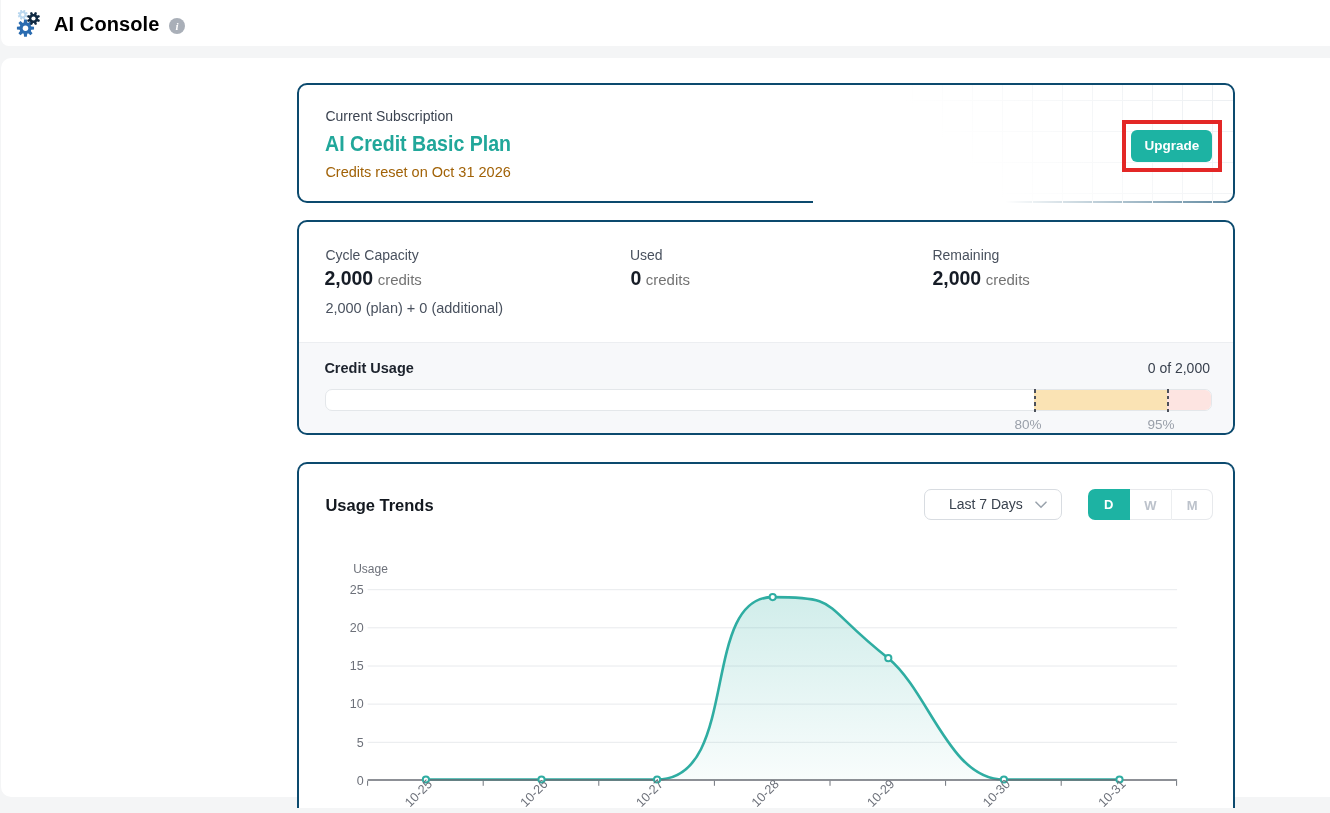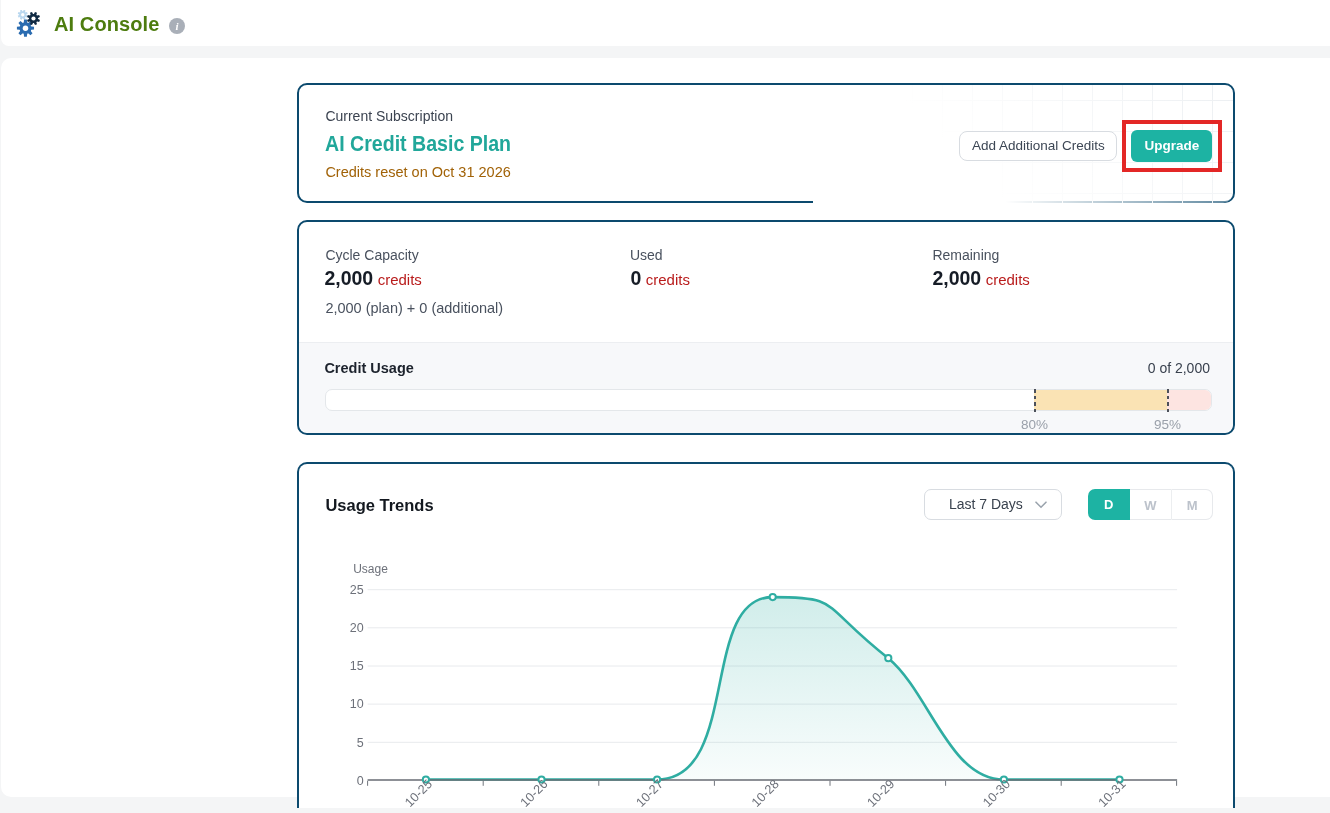--- a/index.html
+++ b/index.html
@@ -2,21 +2,21 @@
 <html><head>
 <meta charset="utf-8">
 <style>
   * { margin:0; padding:0; box-sizing:border-box; }
   html,body { width:1330px; height:813px; overflow:hidden; }
   body { font-family:"Liberation Sans", sans-serif; background:#f4f5f6; position:relative; }
   .abs { position:absolute; }
 
   
   #header { left:1px; top:-8px; right:-12px; height:53.5px; background:#fff; border-radius:8px; }
-  #htitle { left:54px; top:12.5px; font-size:20px; font-weight:700; color:#4d7c0f; letter-spacing:0.1px; }
+  #htitle { left:54px; top:12.5px; font-size:20px; font-weight:700; color:#000000; letter-spacing:0.1px; }
   #infoc { left:169px; top:17.5px; width:16px; height:16px; border-radius:50%; background:#a9afb8; color:#fff; font-family:"Liberation Serif", serif; font-style:italic; font-weight:700; font-size:11px; text-align:center; line-height:16px; }
 
   
   #panel { left:1px; top:58px; right:-12px; height:738.5px; background:#fff; border-radius:10px; }
 
   .card { position:absolute; left:297.4px; width:937.6px; background:#fff; border:2px solid #0c4a6e; border-radius:10px; }
   #card1 { top:83.3px; height:120px; }
   #card2 { top:220.2px; height:215px; }
   #card3 { top:462px; height:346px; border-bottom:none; border-radius:10px 10px 0 0; }
 
@@ -29,30 +29,30 @@
   .cs-label { left:26px; top:23px; font-size:14px; font-weight:500; color:#3b4350; }
   .cs-plan { left:26px; top:46px; font-size:22px; font-weight:700; color:#21a79a; transform:scaleX(0.89); transform-origin:left center; }
   .cs-reset { left:26px; top:78.5px; font-size:14.5px; color:#a16207; }
   #btn-add { left:660px; top:45.5px; width:158px; height:30px; background:#fff; border:1px solid #d8dce1; border-radius:8px; font-size:13.5px; font-weight:500; color:#3c4654; text-align:center; line-height:28px; }
   #red-ring { left:822.5px; top:34.5px; width:100px; height:52px; border:4.6px solid #e32726; }
   #btn-upg { left:832px; top:44.5px; width:81px; height:32px; background:#1db3a3; border-radius:6px; font-size:13.5px; font-weight:700; color:#fff; text-align:center; line-height:32px; }
 
   
   .col-label { top:24.5px; font-size:14px; font-weight:500; color:#49515e; }
   .big-num { font-size:19.5px; font-weight:700; color:#161c26; }
-  .credits { font-size:15px; color:#b91c1c; font-weight:400; }
+  .credits { font-size:15px; color:#737373; font-weight:400; }
   #plan-line { left:26px; top:78px; font-size:14.5px; color:#49515e; }
   #usage-sec { left:0; right:0; top:119.5px; bottom:0; background:#f7f8fa; border-top:1px solid #eceef1; border-radius:0 0 10px 10px; }
   #cu-title { left:25px; top:17.5px; font-size:14.5px; font-weight:700; color:#1c222c;text-align:center; }
   #cu-count { right:23px; top:17.5px; font-size:14px; color:#39414e; }
   #bar { left:25.5px; top:46.5px; width:887.5px; height:21.5px; background:#fff; border:1px solid #e4e7ea; border-radius:7px; overflow:hidden; }
   #zone-amber { position:absolute; left:80%; width:15%; top:0; bottom:0; background:#fae3b4; }
   #zone-pink { position:absolute; left:95%; right:0; top:0; bottom:0; background:#fde4e1; }
   .dashline { top:46px; width:2px; height:23px; background-image:repeating-linear-gradient(to bottom, #4c505a 0 3.5px, transparent 3.5px 6.5px); }
-  .pct { top:74px; font-size:13.5px; color:#9aa0aa; width:40px; text-align:center; }
+  .pct { top:74px; font-size:13.5px; color:#9aa0aa; width:40px; text-align:left; }
 
   
   #ut-title { left:26px; top:31.5px; font-size:16.5px; font-weight:700; color:#13181f; }
   #dropdown { left:624.5px; top:25px; width:138px; height:31px; border:1px solid #d8dce1; border-radius:7px; background:#fff; font-size:14px; color:#39424e; line-height:29px; padding-left:24px; }
   #dwm { left:788.5px; top:25px; height:31px; }
   .seg { position:absolute; top:0; width:41.7px; height:31px; font-size:13px; font-weight:700; text-align:center; line-height:31px; }
   #seg-d { left:0; background:#1db3a3; color:#fff; border-radius:7px 0 0 7px; }
   #seg-w { left:41.7px; background:#fff; color:#bcc2cb; border-top:1px solid #e7e9ec; border-bottom:1px solid #e7e9ec; }
   #seg-m { left:83.4px; background:#fff; color:#bcc2cb; border:1px solid #e7e9ec; border-left:1px solid #eceef0; border-radius:0 7px 7px 0; }
 </style>
@@ -101,21 +101,20 @@
   <div class="abs" id="infoc">i</div>
 
   <div class="abs" id="panel"></div>
 
   <div class="card" id="card1">
     <div class="abs" id="grid1"></div>
     <div class="abs" id="grid1fade"></div>
     <div class="abs cs-label">Current Subscription</div>
     <div class="abs cs-plan">AI Credit Basic Plan</div>
     <div class="abs cs-reset">Credits reset on Oct 31 2026</div>
-    <div class="abs" id="btn-add">Add Additional Credits</div>
     <div class="abs" id="red-ring"></div>
     <div class="abs" id="btn-upg">Upgrade</div>
   </div>
 
   <div class="card" id="card2">
     <div class="abs col-label" style="left:26px;">Cycle Capacity</div>
     <div class="abs" style="left:25px; top:45px;"><span class="big-num">2,000</span> <span class="credits">credits</span></div>
     <div class="abs col-label" style="left:330.5px;">Used</div>
     <div class="abs" style="left:331px; top:45px;"><span class="big-num">0</span> <span class="credits">credits</span></div>
     <div class="abs col-label" style="left:633px;">Remaining</div>

